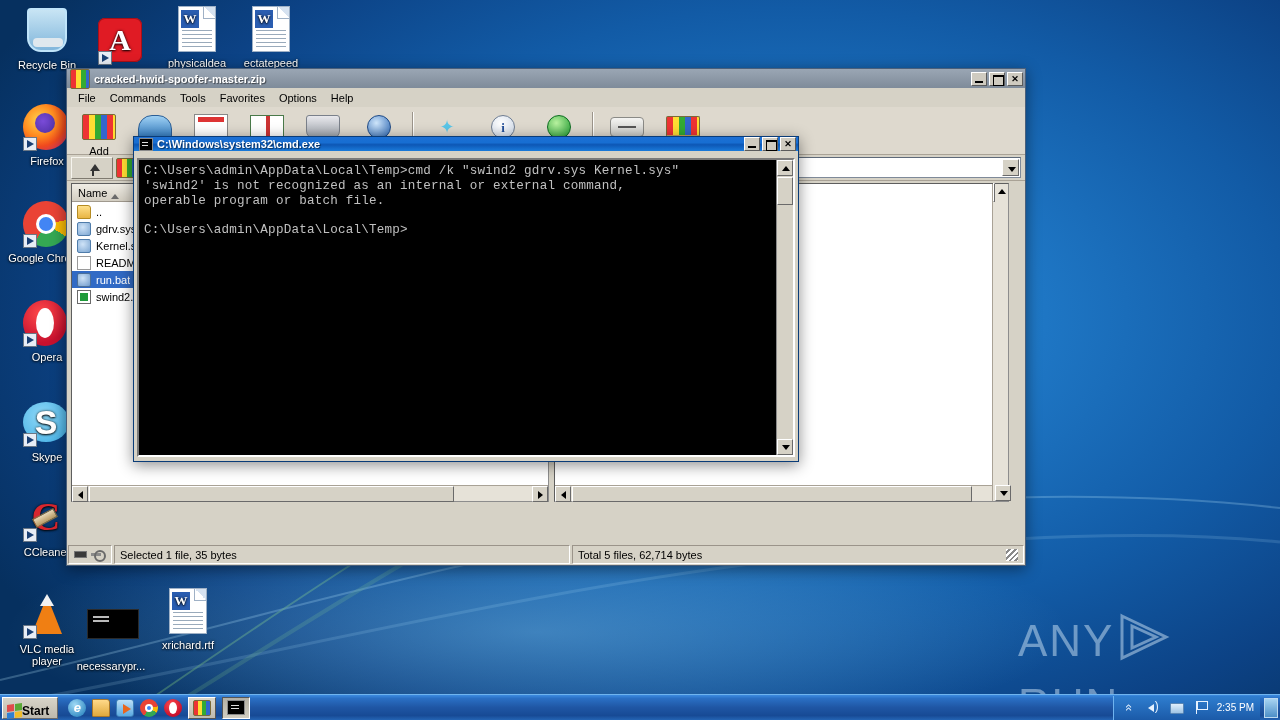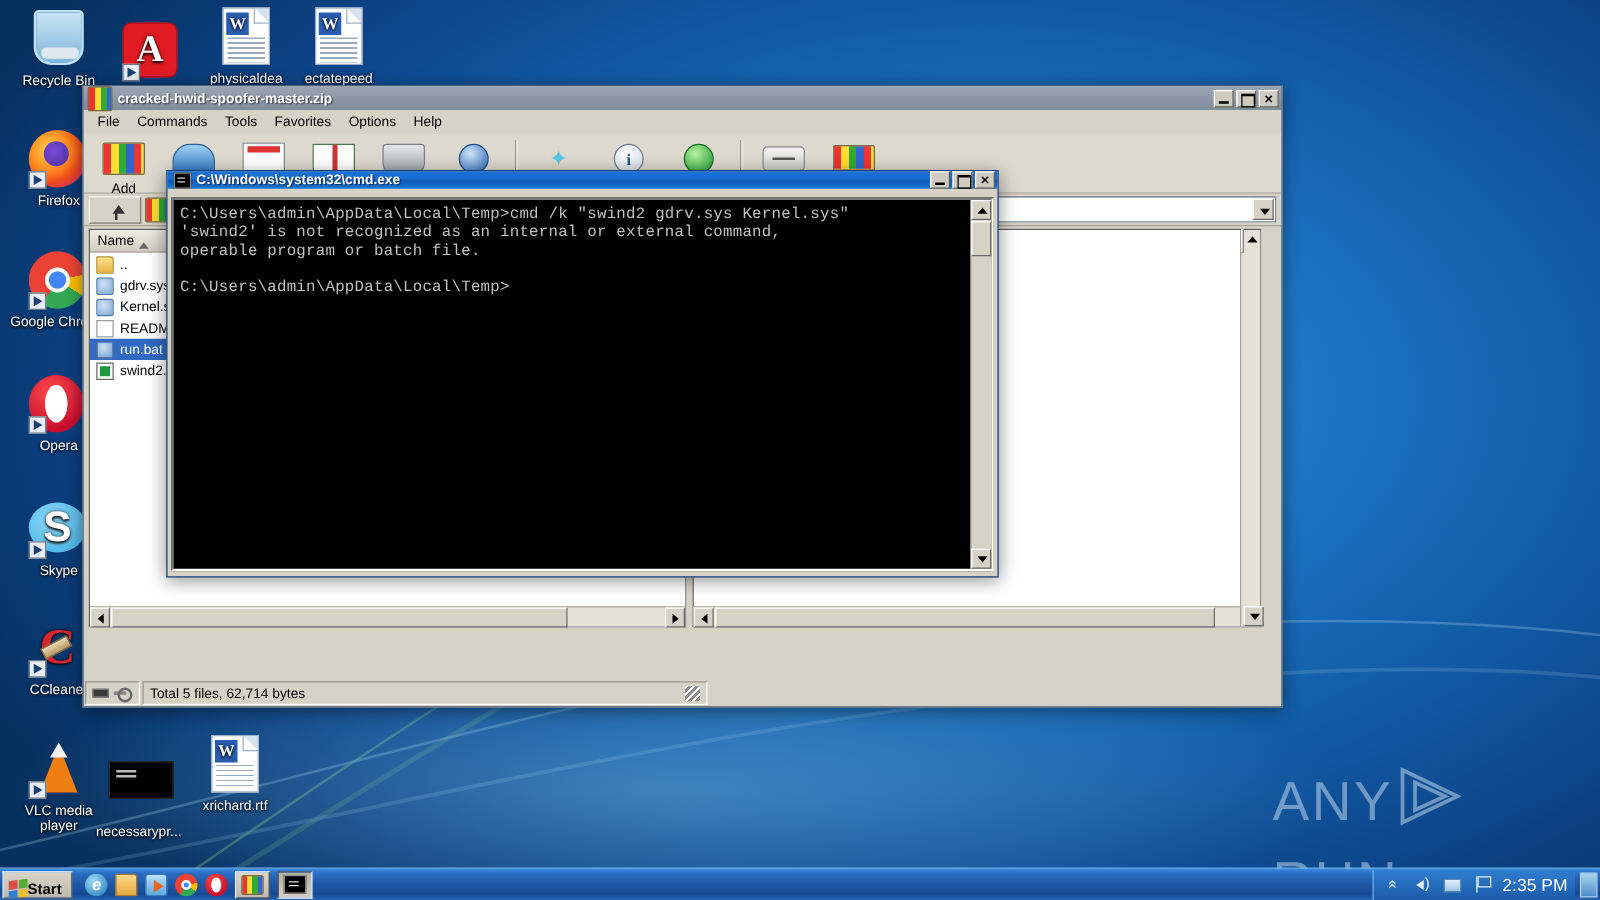--- a/index.html
+++ b/index.html
@@ -344,21 +344,21 @@
   .tray-ic.chev::after{content:"«";position:absolute;inset:0;color:#e6f2ff;font-size:13px;text-align:center;
     line-height:15px;transform:rotate(90deg);}
   .tray-ic.vol::after{content:"";position:absolute;left:2px;top:4px;width:0;height:0;
     border-top:4px solid transparent;border-bottom:4px solid transparent;border-right:6px solid #e6f2ff;}
   .tray-ic.vol::before{content:")";position:absolute;left:9px;top:-1px;color:#e6f2ff;font-size:12px;}
   .tray-ic.net { background: linear-gradient(180deg,#dfeefc,#9fc4e4); border:1px solid #5b87b5; border-radius:1px;
     width:14px;height:11px;margin-top:2px;}
   .tray-ic.flag::after{content:"";position:absolute;left:3px;top:1px;width:1px;height:13px;background:#e6f2ff;}
   .tray-ic.flag::before{content:"";position:absolute;left:4px;top:1px;width:9px;height:7px;
     border:1px solid #e6f2ff;}
-  #tray-clock { color:#fff; font-size:14px; }
+  #tray-clock { color:#fff; font-size:10px; }
   #show-desktop { width: 14px; height: 20px; margin-left: 4px;
     background: linear-gradient(180deg,#a8d4f2,#4d8fc8); border:1px solid #bcd9f0; }
 </style>
 </head>
 <body>
 
 <svg class="wallpaper-swoosh" id="sw1" viewBox="0 0 1280 290">
   <path d="M0,250 C260,190 470,120 720,90 C930,64 1120,60 1280,78" fill="none" stroke="rgba(190,235,255,.45)" stroke-width="2"></path>
   <path d="M0,275 C280,225 520,160 800,128 C1010,104 1160,100 1280,112" fill="none" stroke="rgba(190,235,255,.28)" stroke-width="3"></path>
   <path d="M120,290 C280,180 420,84 560,14" fill="none" stroke="rgba(150,225,120,.55)" stroke-width="2"></path>
@@ -617,20 +617,21 @@
         <span class="thumb" style="width:400px"></span>
       </div>
     </div>
   </div>
 
   <div id="rar-status">
     <div class="sbcell sb-icons">
       <span class="mini-drive"></span>
       <span class="mini-key"></span>
     </div>
+    <div class="sbcell" style="flex:1">Selected 1 file, 35 bytes</div>
     <div class="sbcell" style="width:452px">
       <span>Total 5 files, 62,714 bytes</span>
       <span class="grip"></span>
     </div>
   </div>
 </div>
 
 <div class="win" id="cmd">
   <div class="tbar active">
     <span class="cmd-tico"></span>

